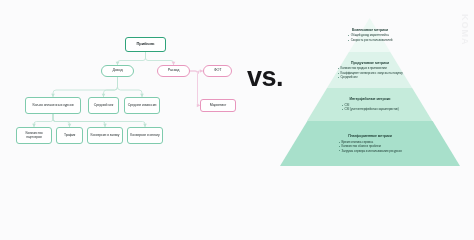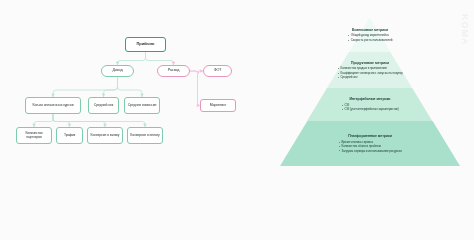--- a/index.html
+++ b/index.html
@@ -152,20 +152,21 @@
         <span>Трафик</span>
       </div>
       <div class="node green" style="left: 87px; top: 127px; width: 36px; height: 17px; font-size: 3.4px; font-weight: normal;">
         <span>Конверсия в заявку</span>
       </div>
       <div class="node green" style="left: 127px; top: 127px; width: 36px; height: 17px; font-size: 3.4px; font-weight: normal;">
         <span>Конверсия в оплату</span>
       </div>
     </div>
 
+  <div id="vs">vs.</div>
 
   <div id="pyramid">
 
   <div class="tier" style="left: 69.3243px; top: 0px; width: 41.3514px; height: 34px;">
         <svg class="shape" viewBox="0 0 41.351351351351354 34" preserveAspectRatio="none">
           <polygon points="20.675675675675677,0 20.675675675675677,0 41.351351351351354,34 0,34" fill="#edf9f4"></polygon>
         </svg>
         <div class="txt">
           <div class="t-title">Бизнесовые метрики</div>
           <ul class="t-list">

